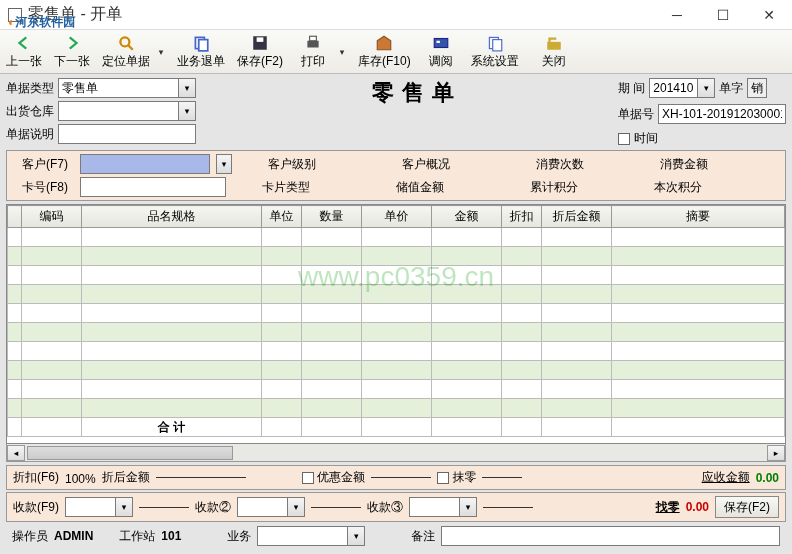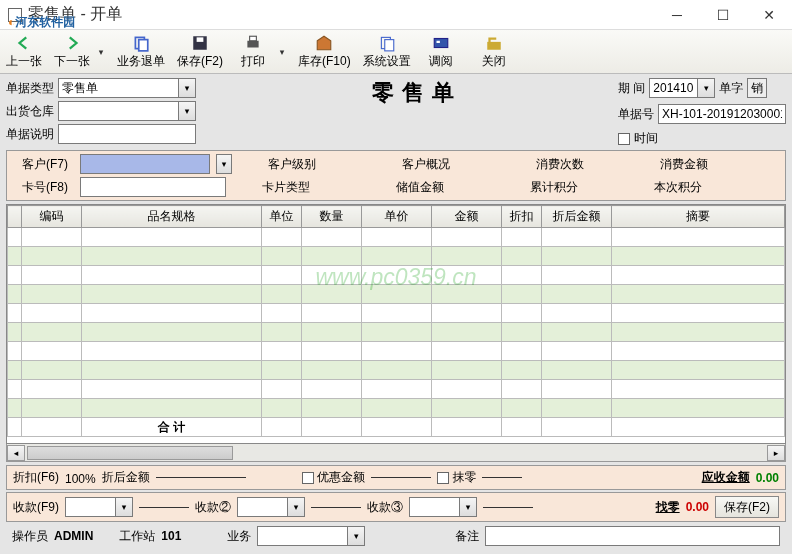--- a/index.html
+++ b/index.html
@@ -37,21 +37,21 @@
 tr.total td{background:#fff;font-weight:bold;text-align:center}
 .hscroll{height:18px;background:#e8e8e4;border:1px solid #999;border-top:0;display:flex;align-items:center;position:relative}
 .hscroll .hbtn{width:18px;height:16px;border:1px solid #999;background:linear-gradient(#f5f5f5,#ddd);display:flex;align-items:center;justify-content:center;font-size:9px}
 .hscroll .thumb{width:206px;height:14px;background:linear-gradient(#ddd,#ccc);border:1px solid #999;position:absolute;left:20px}
 .bottom{margin-top:3px}
 .brow{display:flex;align-items:center;gap:6px;border:1px solid #999;padding:3px 6px;background:#f9e7d9;margin-bottom:2px}
 .chk{width:12px;height:12px;border:1px solid #666;display:inline-block;vertical-align:middle;background:#fff}
 .btn-std{height:22px;border:1px solid #888;background:linear-gradient(#f8f8f5,#e5e4dd);padding:0 8px;display:flex;align-items:center}
 .green{color:#008000;font-weight:bold}
 .red{color:#cc0000;font-weight:bold}
-.watermark{position:absolute;top:50%;left:50%;transform:translate(-50%,-50%);font-size:23px;color:rgba(0,150,0,0.25);pointer-events:none;z-index:100;font-style:italic}
+.watermark{position:absolute;top:50%;left:50%;transform:translate(-50%,-50%);font-size:28px;color:rgba(0,150,0,0.25);pointer-events:none;z-index:100;}
 .logo-overlay{position:absolute;top:8px;left:8px;z-index:200;font-size:20px;font-weight:bold;color:#2060a0;pointer-events:none}
 .logo-overlay .orange{color:#e88020}
 </style>
 </head>
 <body>
 
 <div class="titlebar">
   <span class="ticon"></span>
   <span class="ttext">零售单 - 开单</span>
   <div class="winbtns">
@@ -67,20 +67,27 @@
         <path d="M10 3 L4 8 L10 13" fill="none" stroke="#2a5" stroke-width="2"></path>
       </svg>
       <span>上一张</span>
     </div>
   <div class="tbtn">
       <svg class="ti" viewBox="0 0 16 16">
         <path d="M6 3 L12 8 L6 13" fill="none" stroke="#2a5" stroke-width="2"></path>
       </svg>
       <span>下一张</span>
     </div>
+  <div class="tbtn">
+      <svg class="ti" viewBox="0 0 16 16">
+        <circle cx="7" cy="7" r="4" fill="none" stroke="#c80" stroke-width="2"></circle>
+        <path d="M10 10 L14 14" stroke="#c80" stroke-width="2"></path>
+      </svg>
+      <span>定位单据</span>
+    </div>
   <div class="tdrop">▾</div>
   <div class="tsep"></div>
   <div class="tbtn">
       <svg class="ti" viewBox="0 0 16 16">
         <rect x="3" y="3" width="8" height="10" fill="none" stroke="#46c" stroke-width="1.5"></rect>
         <rect x="6" y="5" width="8" height="10" fill="#fff" stroke="#46c" stroke-width="1.5"></rect>
       </svg>
       <span>业务退单</span>
     </div>
   <div class="tbtn">
@@ -100,31 +107,31 @@
   <div class="tdrop">▾</div>
   <div class="tsep"></div>
   <div class="tbtn">
       <svg class="ti" viewBox="0 0 16 16">
         <path d="M2 6 L8 2 L14 6 L14 14 L2 14 Z" fill="#c73" stroke="#852"></path>
       </svg>
       <span>库存(F10)</span>
     </div>
   <div class="tbtn">
       <svg class="ti" viewBox="0 0 16 16">
+        <rect x="2" y="4" width="12" height="8" fill="#35a" stroke="#228"></rect>
+        <rect x="4" y="6" width="3" height="2" fill="#fff"></rect>
+      </svg>
+      <span>调阅</span>
+    </div>
+  <div class="tbtn">
+      <svg class="ti" viewBox="0 0 16 16">
         <rect x="3" y="3" width="8" height="10" fill="none" stroke="#46c"></rect>
         <rect x="6" y="5" width="8" height="10" fill="#fff" stroke="#46c"></rect>
       </svg>
       <span>系统设置</span>
-    </div>
-  <div class="tbtn">
-      <svg class="ti" viewBox="0 0 16 16">
-        <rect x="2" y="4" width="12" height="8" fill="#35a" stroke="#228"></rect>
-        <rect x="4" y="6" width="3" height="2" fill="#fff"></rect>
-      </svg>
-      <span>调阅</span>
     </div>
   <div class="tsep"></div>
   <div class="tbtn">
       <svg class="ti" viewBox="0 0 16 16">
         <rect x="2" y="7" width="12" height="7" fill="#ca3"></rect>
         <path d="M4 7 L4 4 L10 4" fill="none" stroke="#ca3" stroke-width="2"></path>
       </svg>
       <span>关闭</span>
     </div>
 </div>
@@ -356,21 +363,21 @@
   <div class="bottom">
     <div class="brow">
       <span>折扣(F6)</span>
       <span style="font-weight:normal;font-size:14px"><span>100</span><span>%</span></span>
       <span>折后金额</span>
       <span style="border-bottom:1px solid #333;width:90px;display:inline-block"></span>
       <span style="margin-left:50px"><span class="chk"></span> <span>优惠金额</span></span>
       <span style="border-bottom:1px solid #333;width:60px;display:inline-block"></span>
       <span><span class="chk"></span> <span>抹零</span></span>
       <span style="border-bottom:1px solid #333;width:40px;display:inline-block"></span>
-      <span style="margin-left:auto;font-weight:bold;text-decoration:underline">应收金额</span>
+      <span style="margin-left:auto;font-weight:normal;text-decoration:underline">应收金额</span>
       <span class="green">0.00</span>
     </div>
     <div class="brow">
       <span>收款(F9)</span>
       <div class="combo">
           <input style="width: 50px;">
           <div class="cbtn">▾</div>
         </div>
       <span style="border-bottom:1px solid #333;width:50px;display:inline-block"></span>
       <span>收款②</span>
@@ -394,20 +401,20 @@
     <div class="brow" style="border:0;background:transparent;padding:2px 6px">
       <span>操作员</span>
       <span style="font-weight:bold">ADMIN</span>
       <span style="margin-left:20px">工作站</span>
       <span style="font-weight:bold">101</span>
       <span style="margin-left:40px">业务</span>
       <div class="combo">
           <input style="width: 90px;">
           <div class="cbtn">▾</div>
         </div>
-      <span style="margin-left:84px">备注</span>
+      <span style="margin-left:40px">备注</span>
       <input class="tbox" style="flex: 1 1 0%;">
     </div>
   </div>
 </div>
 
 <div class="watermark">www.pc0359.cn</div>
 <div class="logo-overlay"><span class="orange">◐</span><span>河东软件园</span></div>
 
 </body></html>

